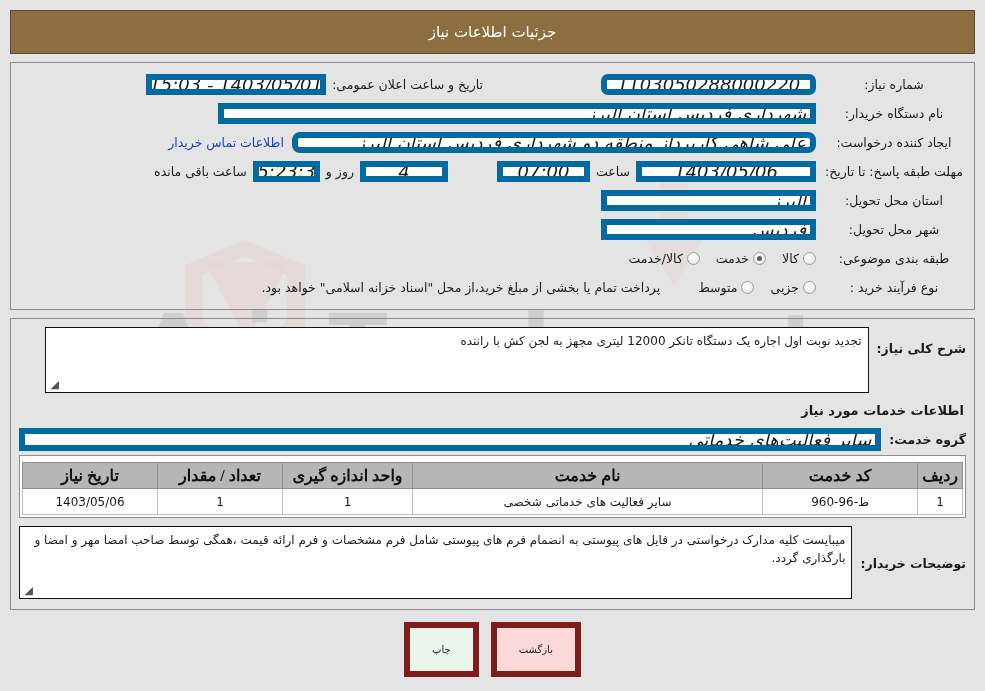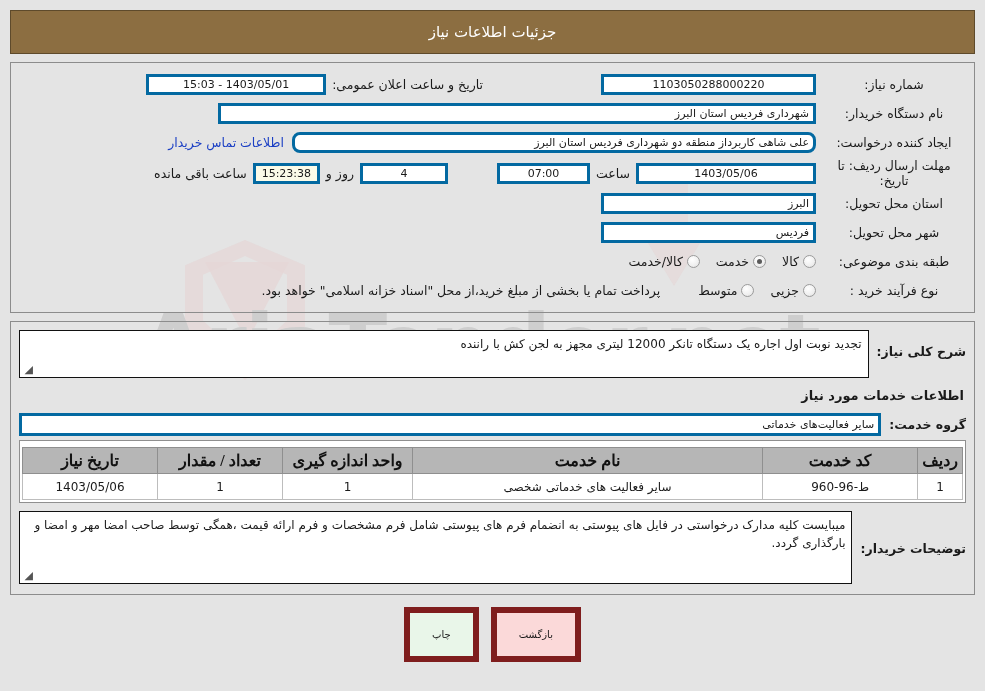--- a/index.html
+++ b/index.html
@@ -121,30 +121,31 @@
     font-size: 12.5px;
     color: #1a1a1a;
     text-align: center;
     padding-left: 6px;
     flex: 0 0 150px;
     line-height: 1.25;
   }
   .lbl.two-line { line-height: 1.2; }
 
   .fld {
-    border: 3px solid #0369a1;
+    border: 6px solid #0369a1;
     background: #fff;
     height: 21px;
-    font-size: 11px;
+    font-size: 18px;
     color: #1a1a1a;
     display: flex;
     align-items: center;
     padding: 0 4px;
     overflow: hidden;
     white-space: nowrap;
+    font-style: italic;
   }
   .fld.center { justify-content: center; }
   .fld.right  { justify-content: flex-start; }
   .fld.cream { background: #fbfbe8; }
 
   .sub-lbl {
     font-size: 12.5px;
     color: #1a1a1a;
     padding: 0 6px;
     white-space: nowrap;
@@ -293,38 +294,38 @@
   </div>
 
   <div class="titlebar">
     <div class="title">جزئیات اطلاعات نیاز</div>
   </div>
 
   <div class="panel p1">
 
     <div class="row">
       <div class="lbl">شماره نیاز:</div>
-      <div class="fld center" style="width:215px;">1103050288000220</div>
+      <div class="fld center" style="width:215px;border-radius:7px;">1103050288000220</div>
       <div class="sub-lbl" style="margin-right:112px;">تاریخ و ساعت اعلان عمومی:</div>
       <div class="fld center" style="width:180px;">1403/05/01 - 15:03</div>
     </div>
 
     <div class="row">
       <div class="lbl">نام دستگاه خریدار:</div>
       <div class="fld right" style="width:598px;">شهرداری فردیس استان البرز</div>
     </div>
 
     <div class="row">
       <div class="lbl">ایجاد کننده درخواست:</div>
       <div class="fld right" style="width:524px;border-radius:8px;">علی شاهی کاربرداز منطقه دو شهرداری فردیس استان البرز</div>
       <a class="link">اطلاعات تماس خریدار</a>
     </div>
 
     <div class="row">
-      <div class="lbl two-line">مهلت ارسال ردیف: تا تاریخ:</div>
+      <div class="lbl two-line">مهلت طبقه پاسخ: تا تاریخ:</div>
       <div class="fld center" style="width:180px;">1403/05/06</div>
       <div class="sub-lbl">ساعت</div>
       <div class="fld center" style="width:93px;">07:00</div>
       <div class="fld center" style="width:88px;margin-right:49px;">4</div>
       <div class="sub-lbl">روز و</div>
       <div class="fld cream center" style="width:67px;">15:23:38</div>
       <div class="sub-lbl">ساعت باقی مانده</div>
     </div>
 
     <div class="row">
@@ -365,21 +366,21 @@
       </div>
       <div class="note-text" style="margin-right:22px;">پرداخت تمام یا بخشی از مبلغ خرید،از محل "اسناد خزانه اسلامی" خواهد بود.</div>
     </div>
 
   </div>
 
   <div class="panel p2">
 
     <div class="row" style="align-items:flex-start;">
       <div class="bold-lbl" style="padding-top:14px;">شرح کلی نیاز:</div>
-      <div class="ta" style="flex:1;height:48px;text-align:right;">
+      <div class="ta" style="flex:1;height:66px;text-align:right;margin-left:26px;">
         <span>تجدید نوبت اول اجاره یک دستگاه تانکر 12000 لیتری مجهز به لجن کش با راننده</span>
         <span class="grip">◢</span>
       </div>
     </div>
 
     <div class="section-head">اطلاعات خدمات مورد نیاز</div>
 
     <div class="row">
       <div class="bold-lbl">گروه خدمت:</div>
       <div class="fld right" style="flex:1;height:23px;">سایر فعالیت‌های خدماتی</div>

